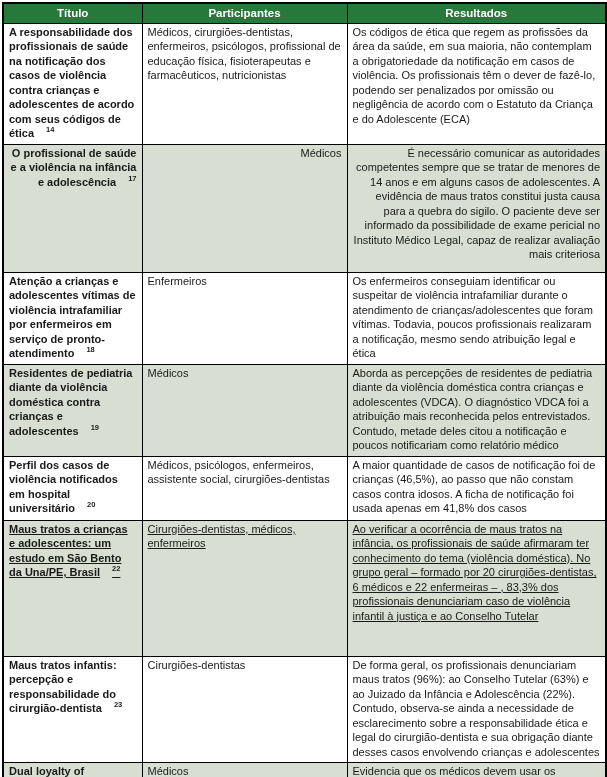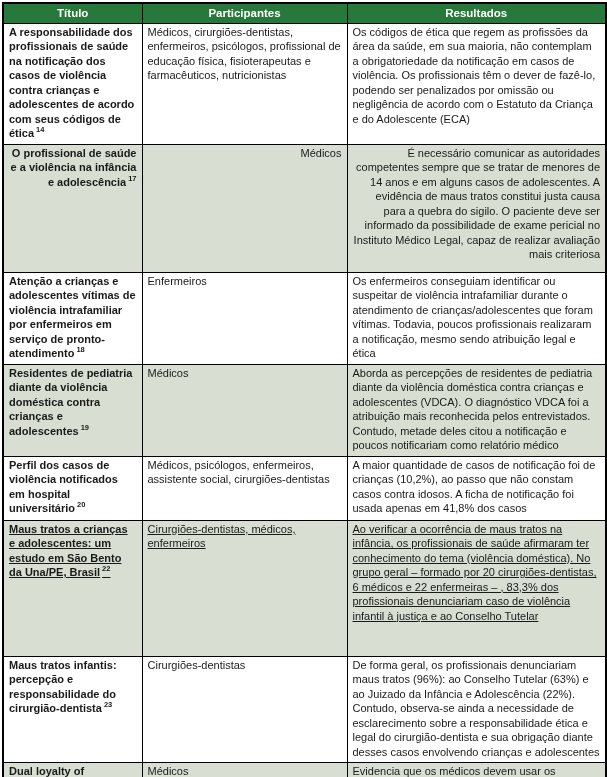--- a/index.html
+++ b/index.html
@@ -49,21 +49,21 @@
     height: 20px;
     padding: 2px 16px;
     font-size: 11.5px;
   }
   tbody tr.shaded td { background: var(--row-shade); }
   td.title-cell { font-weight: bold; }
   sup.ref {
     font-size: 7.5px;
     font-weight: bold;
     line-height: 0;
-    margin-left: 2px;
+    margin-left: 12px;
   }
   
   tbody tr:nth-child(1) { height: 110px; }
   tbody tr:nth-child(2) { height: 128px; text-align: right; }
   tbody tr:nth-child(3) { height: 88px;  }
   tbody tr:nth-child(4) { height: 73px; }
   tbody tr:nth-child(5) { height: 64px;  }
   tbody tr:nth-child(6) { height: 136px; text-decoration: underline; }
   tbody tr:nth-child(7) { height: 106px; padding-left: 27px; }
   tbody tr:nth-child(8) { height: 47px;  }
@@ -102,21 +102,21 @@
         <td>Os enfermeiros conseguiam identificar ou suspeitar de violência intrafamiliar durante o atendimento de crianças/adolescentes que foram vítimas. Todavia, poucos profissionais realizaram a notificação, mesmo sendo atribuição legal e ética</td>
       </tr>
       <tr class="shaded">
         <td class="title-cell"><span>Residentes de pediatria diante da violência doméstica contra crianças e adolescentes</span><sup class="ref">19</sup></td>
         <td>Médicos</td>
         <td>Aborda as percepções de residentes de pediatria diante da violência doméstica contra crianças e adolescentes (VDCA). O diagnóstico VDCA foi a atribuição mais reconhecida pelos entrevistados. Contudo, metade deles citou a notificação e poucos notificariam como relatório médico</td>
       </tr>
       <tr>
         <td class="title-cell"><span>Perfil dos casos de violência notificados em hospital universitário</span><sup class="ref">20</sup></td>
         <td>Médicos, psicólogos, enfermeiros, assistente social, cirurgiões-dentistas</td>
-        <td>A maior quantidade de casos de notificação foi de crianças (10,2%), ao passo que não constam casos contra idosos. A ficha de notificação foi usada apenas em 41,8% dos casos</td>
+        <td>A maior quantidade de casos de notificação foi de crianças (46,5%), ao passo que não constam casos contra idosos. A ficha de notificação foi usada apenas em 41,8% dos casos</td>
       </tr>
       <tr class="shaded">
         <td class="title-cell"><span>Maus tratos a crianças e adolescentes: um estudo em São Bento da Una/PE, Brasil</span><sup class="ref">22</sup></td>
         <td>Cirurgiões-dentistas, médicos, enfermeiros</td>
         <td>Ao verificar a ocorrência de maus tratos na infância, os profissionais de saúde afirmaram ter conhecimento do tema (violência doméstica). No grupo geral – formado por 20 cirurgiões-dentistas, 6 médicos e 22 enfermeiras – , 83,3% dos profissionais denunciariam caso de violência infantil à justiça e ao Conselho Tutelar</td>
       </tr>
       <tr>
         <td class="title-cell"><span>Maus tratos infantis: percepção e responsabilidade do cirurgião-dentista</span><sup class="ref">23</sup></td>
         <td>Cirurgiões-dentistas</td>
         <td>De forma geral, os profissionais denunciariam maus tratos (96%): ao Conselho Tutelar (63%) e ao Juizado da Infância e Adolescência (22%). Contudo, observa-se ainda a necessidade de esclarecimento sobre a responsabilidade ética e legal do cirurgião-dentista e sua obrigação diante desses casos envolvendo crianças e adolescentes</td>

